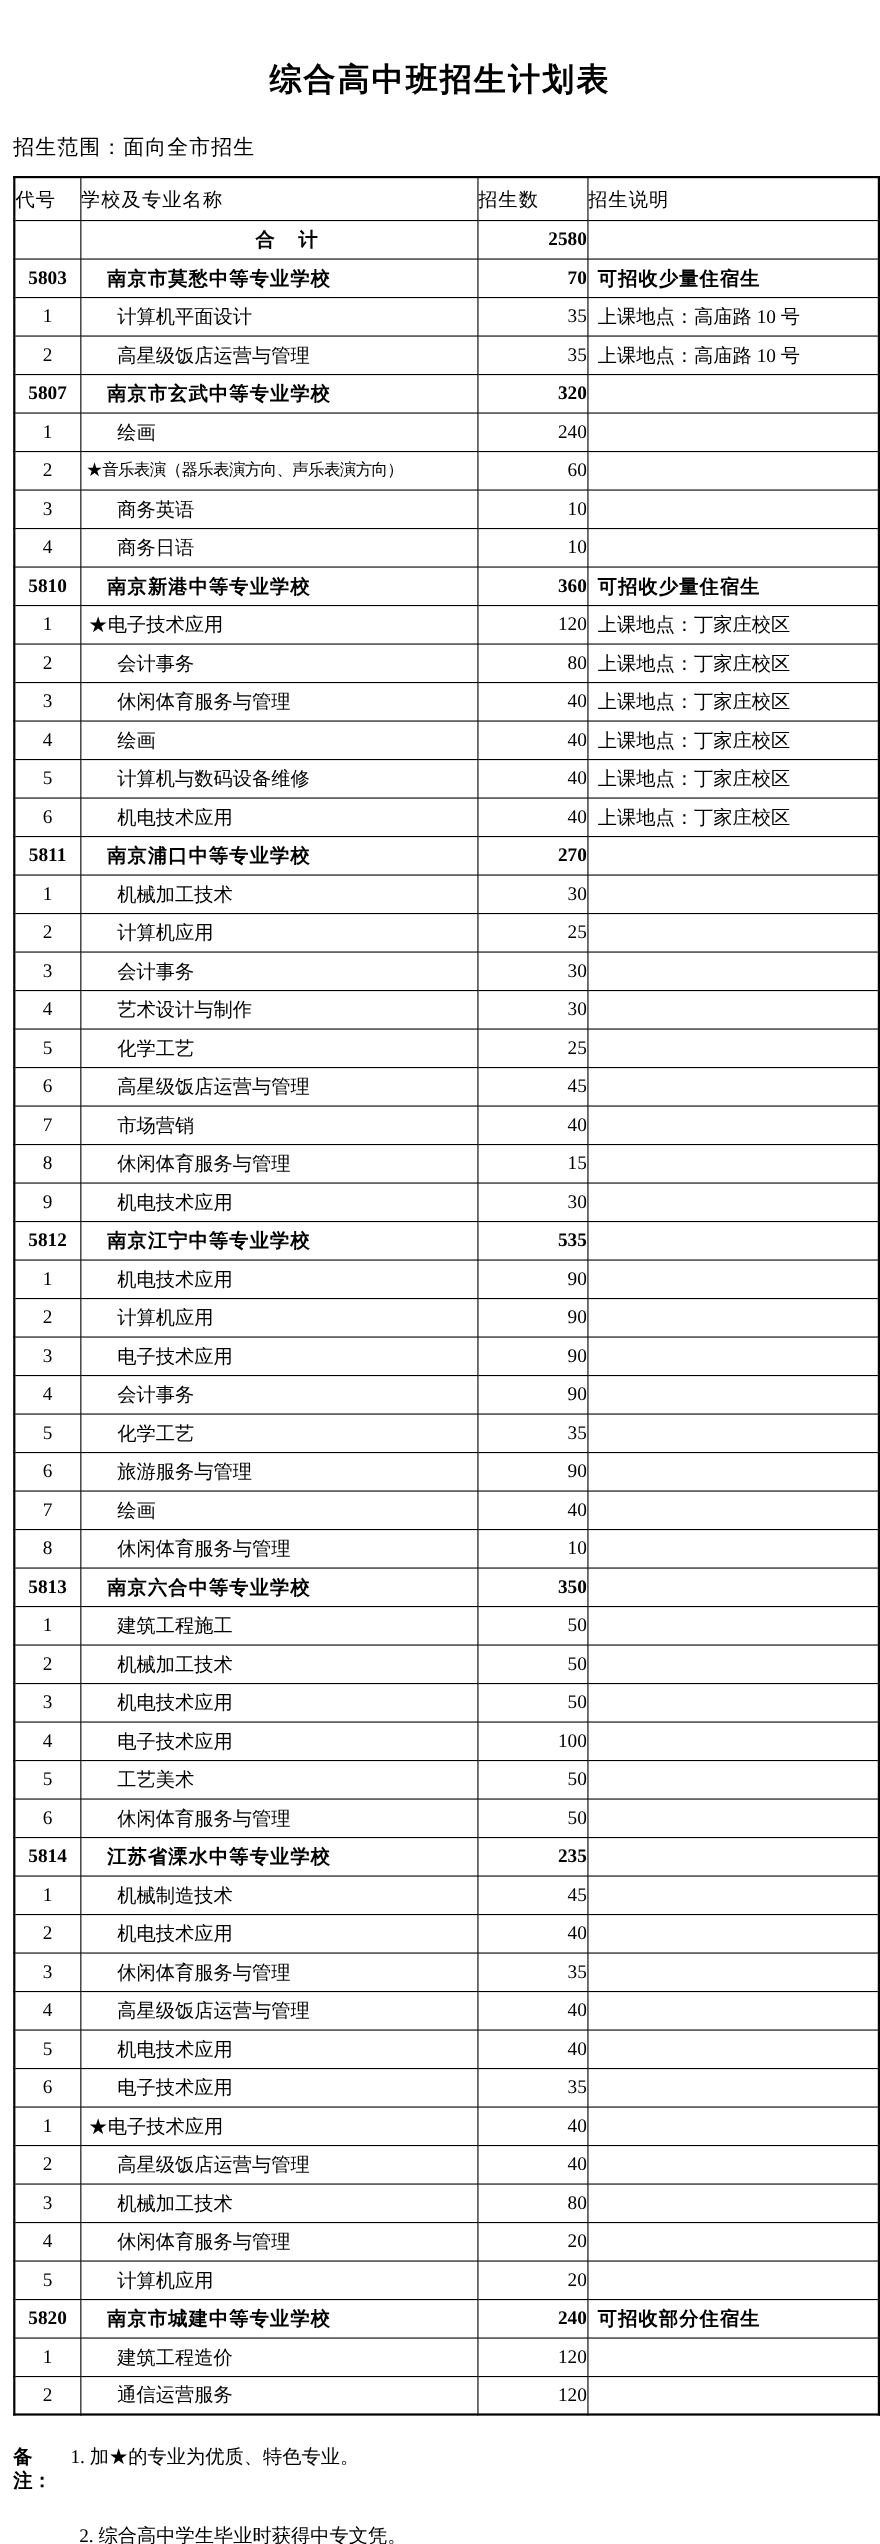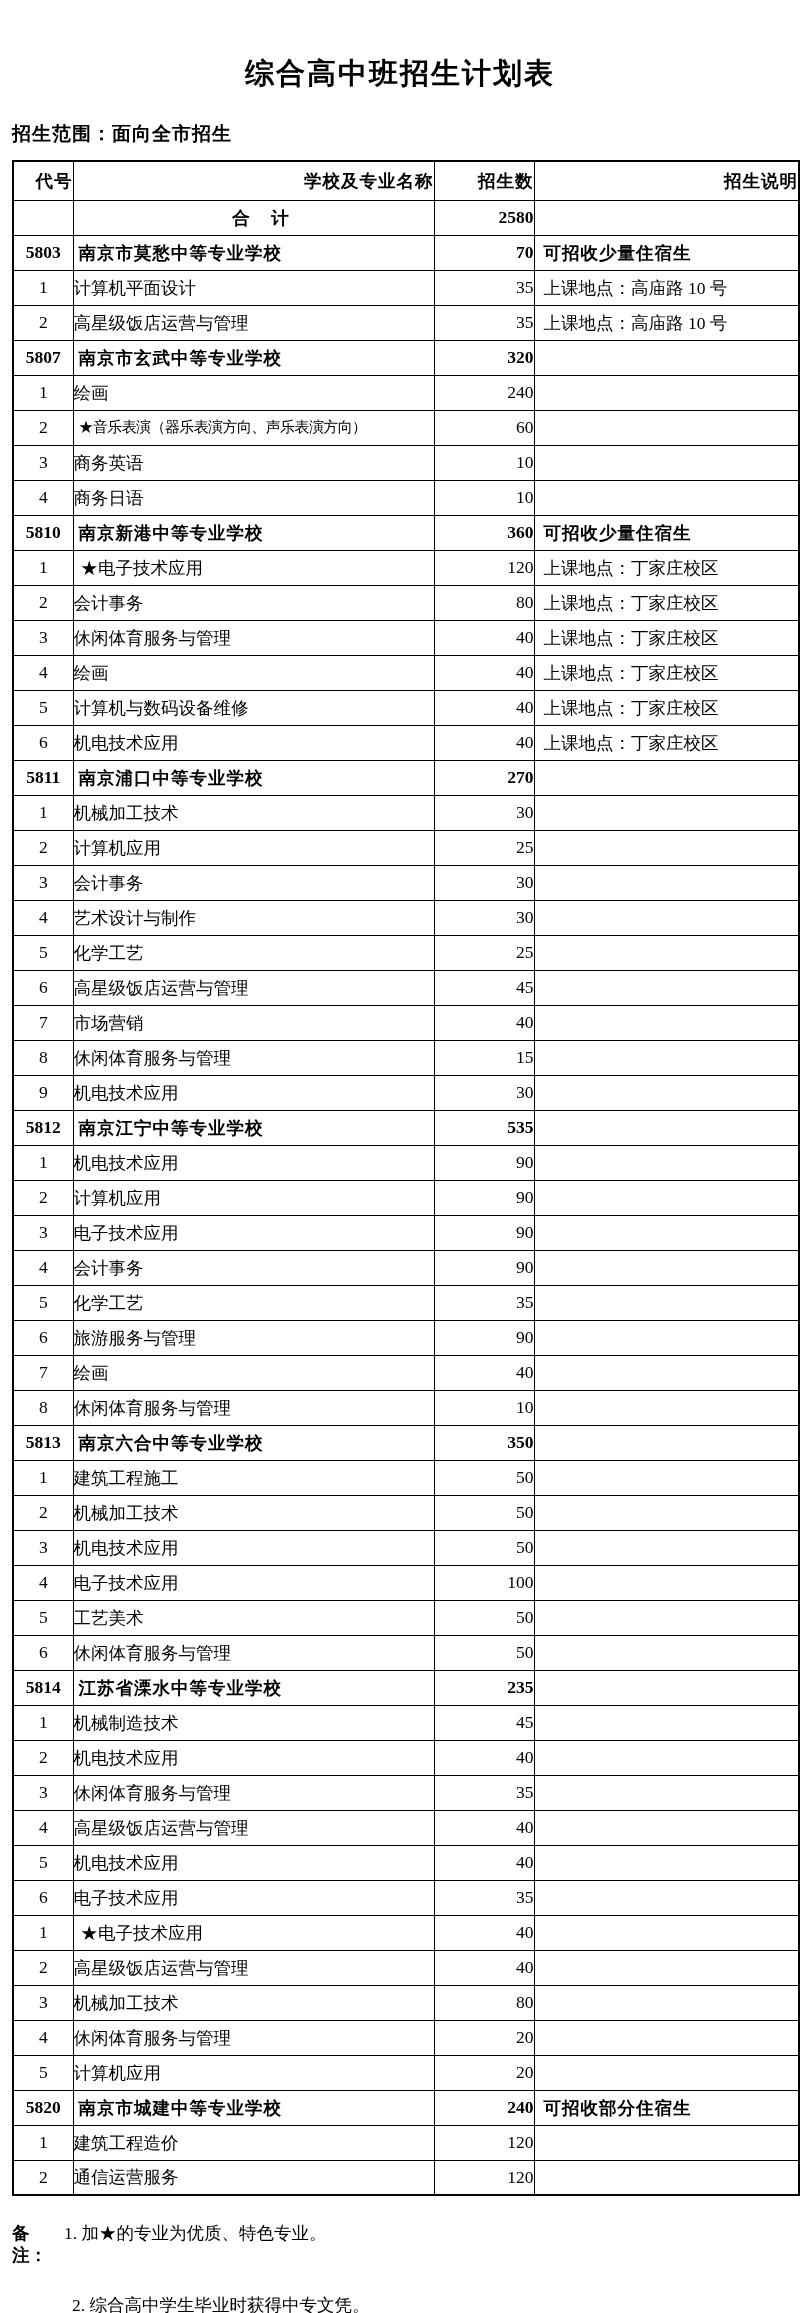--- a/index.html
+++ b/index.html
@@ -18,61 +18,61 @@
     font-size: 29px;
     font-weight: bold;
     letter-spacing: 2px;
     line-height: 42px;
     font-family: "Liberation Sans", sans-serif;
     margin-top: 44px;
   }
   .doc-subtitle {
     margin: 27px 0 0 12px;
     font-size: 19px;
-    font-weight: bold;
+    font-weight: normal;
     letter-spacing: 1px;
   }
 
   table.plan {
     margin: 13px 0 0 12px;
     border-collapse: collapse;
     table-layout: fixed;
     width: 786px;
     border: 2px solid #000;
   }
   .plan th, .plan td {
     border: 1px solid #000;
     overflow: hidden;
     white-space: nowrap;
     vertical-align: middle;
     font-size: 17.5px;
   }
   .plan thead th {
     height: 39px;
-    font-weight: bold;
-    text-align: right;
+    font-weight: normal;
+    text-align: left;
     font-family: "Liberation Sans", sans-serif;
     letter-spacing: 1px;
   }
   .plan tbody td { height: 35px; }
 
   td.c-code  { text-align: center; font-family: "Liberation Serif", serif; }
   td.c-count { text-align: right; font-family: "Liberation Serif", serif; }
-  td.c-name  { text-align: left; font-family: "Liberation Serif", serif; }
+  td.c-name  { text-align: left; padding-left: 33px; font-family: "Liberation Serif", serif; }
   td.c-note  { text-align: left; padding-left: 9px; font-family: "Liberation Serif", serif; }
 
   tr.total td { font-weight: bold; }
   tr.total td.c-name {
     text-align: center; padding-left: 16px;
     font-family: "Liberation Sans", sans-serif;
     letter-spacing: 2px;
   }
   tr.school td { font-weight: bold; }
   tr.school td.c-name {
-    padding-left: 5px;
+    padding-left: 24px;
     font-family: "Liberation Sans", sans-serif;
     letter-spacing: 1px;
   }
   tr.school td.c-note {
     font-family: "Liberation Sans", sans-serif;
     letter-spacing: 1px;
   }
   tr.star td.c-name { padding-left: 7px; }
   tr.narrow td.c-name {
     font-size: 15px;

